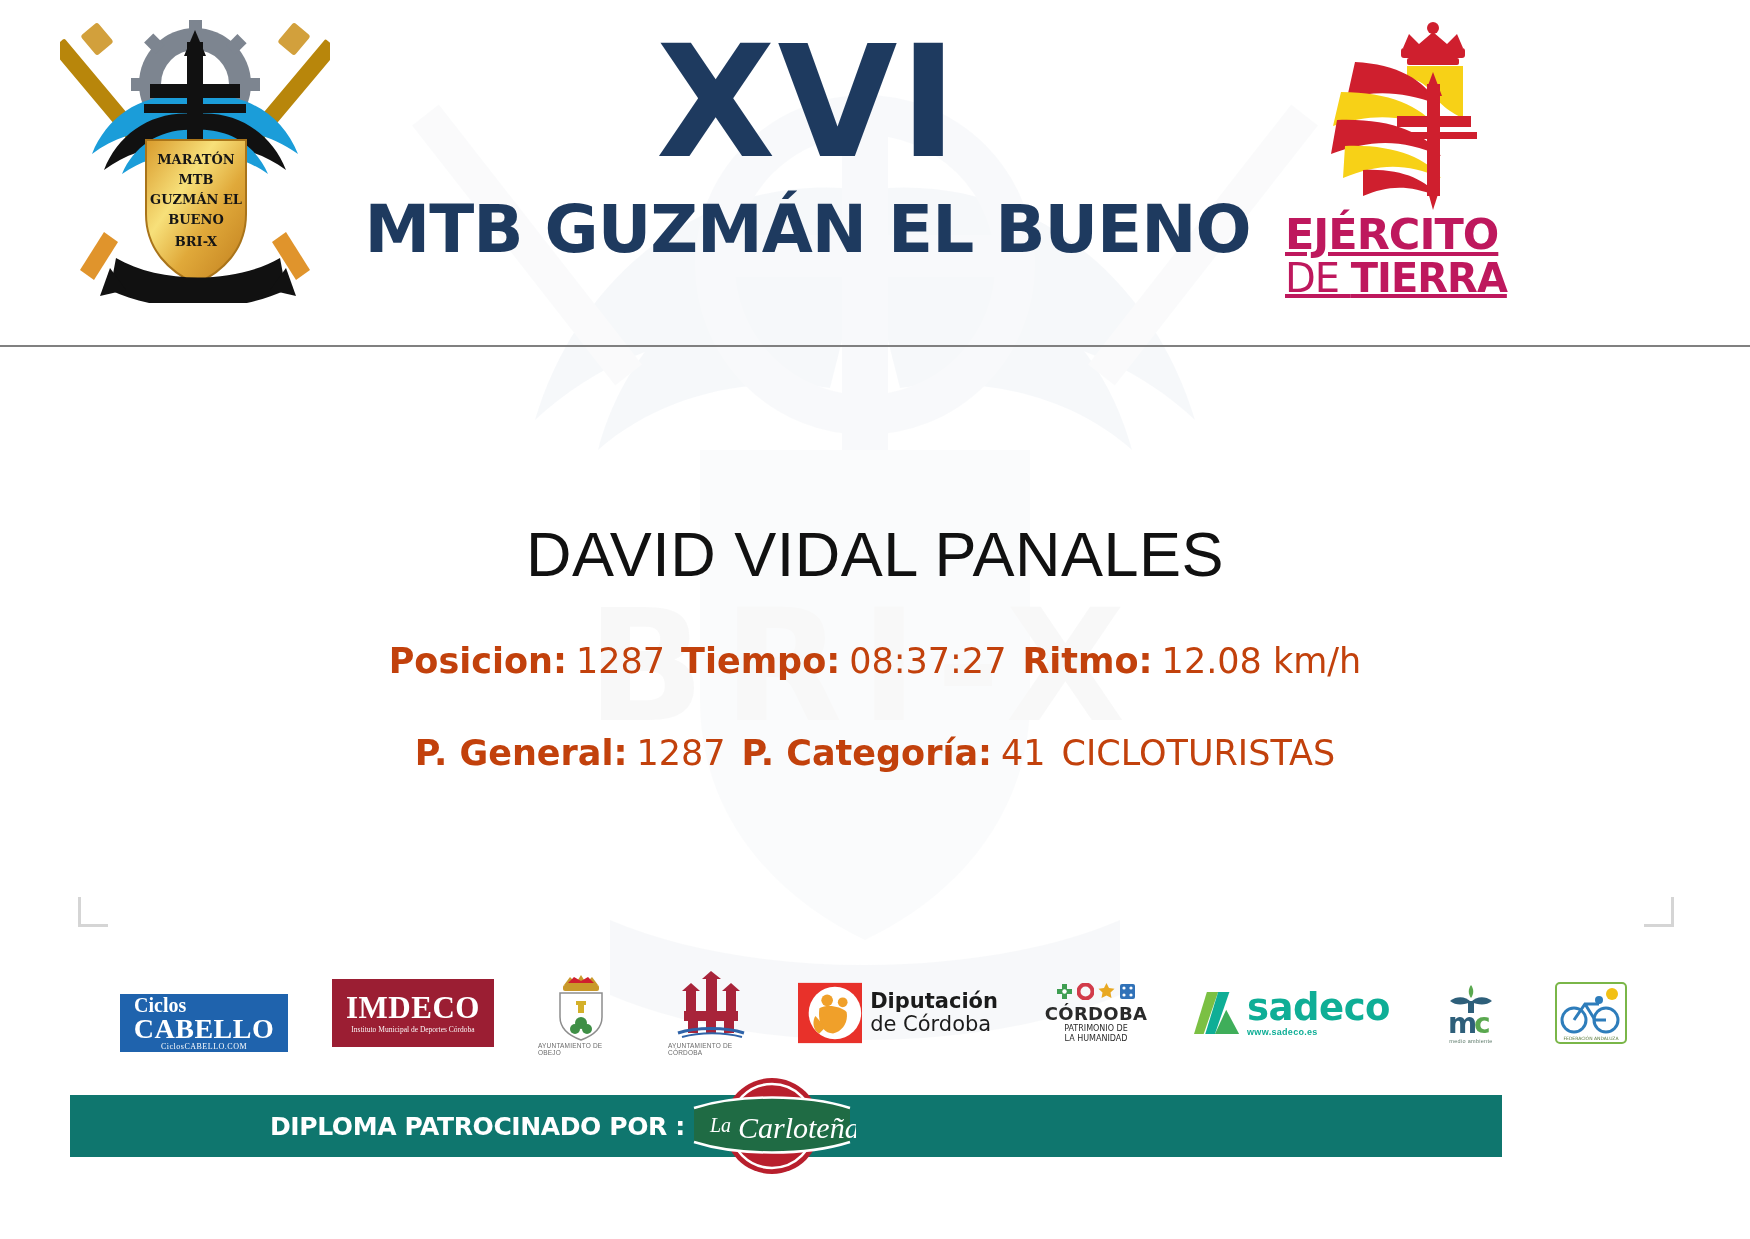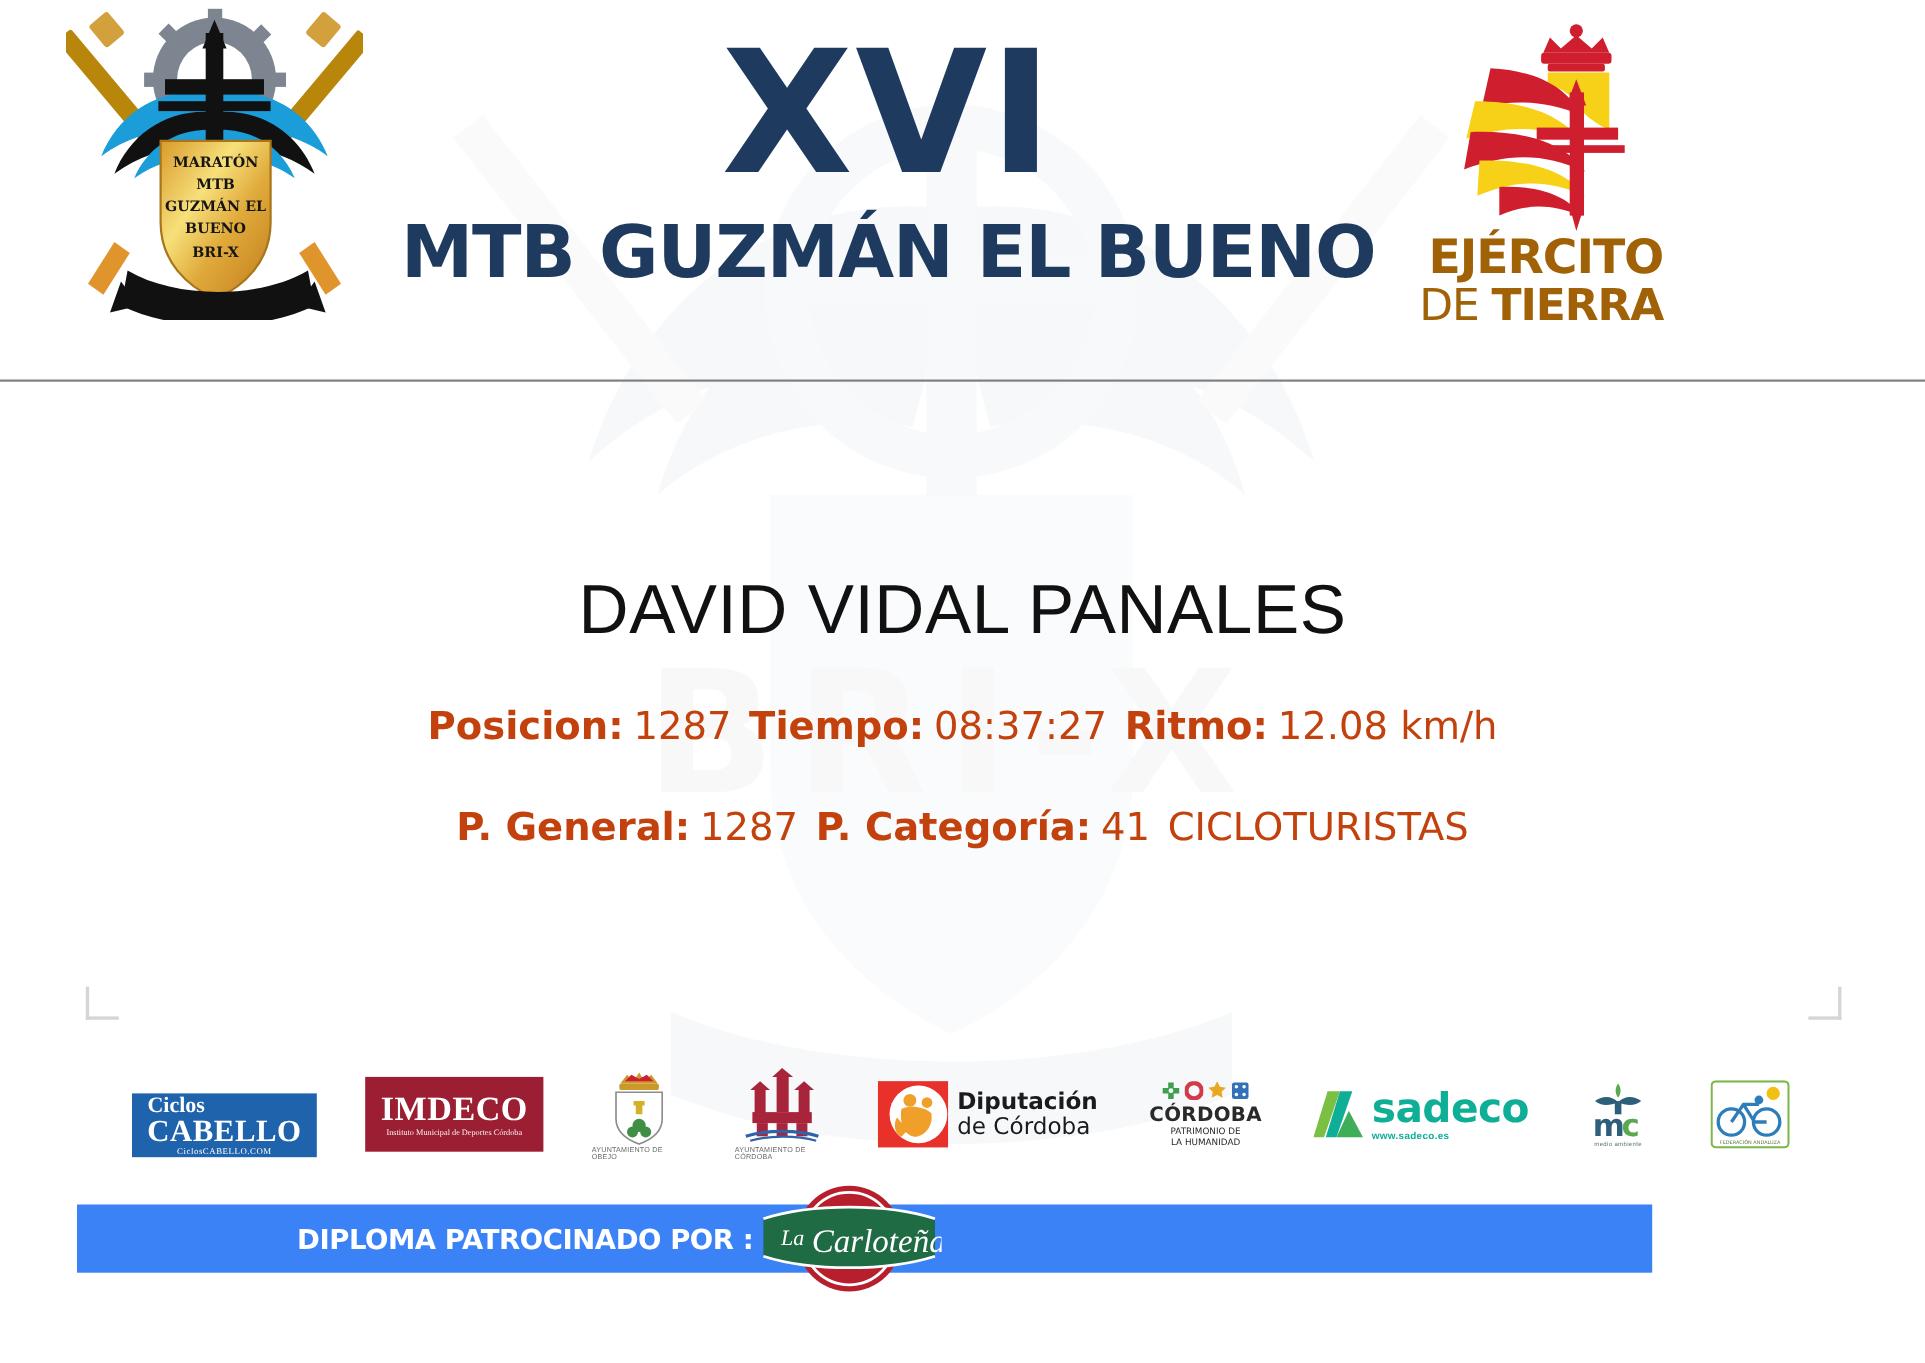--- a/index.html
+++ b/index.html
@@ -40,21 +40,21 @@
     position: absolute;
     left: 0; top: 345px;
     width: 1750px; height: 2px;
     background: #808080;
     z-index: 4;
   }
 
   
   .crest-left {
     position: absolute;
-    left: 60px; top: 6px;
+    left: 60px; top: 18px;
     width: 270px; height: 285px;
   }
   .crest-left svg { width: 100%; height: 100%; display: block; }
 
   
   .title-block {
     position: absolute;
     left: 355px; top: 10px;
     width: 905px; height: 300px;
     text-align: center;
@@ -79,25 +79,26 @@
   }
 
   
   .army-logo {
     position: absolute;
     left: 1285px; top: 18px;
     width: 235px; height: 290px;
   }
   .army-mark { width: 235px; height: 195px; display: block; }
   .army-text {
-    text-align: right;
+    text-align: left;
     padding-right: 8px;
-    color: #a16207;
+    color: #be185d;
     font-family: "DejaVu Sans", sans-serif;
     line-height: 1.0;
+    text-decoration: underline;
   }
   .army-text .l1 { font-size: 43px; font-weight: bold; letter-spacing: -1px; }
   .army-text .l2 { font-size: 40px; letter-spacing: -1px; margin-top: 2px; }
   .army-text .l2 b { font-weight: bold; }
 
   
   .finisher-box {
     position: absolute;
     left: 573px; top: 366px;
     width: 607px; height: 84px;
@@ -215,21 +216,21 @@
   .sp-mc { width: 74px; height: 72px; flex-direction: column; }
   .sp-mc .t2 { font-size: 5.5px; color: #5d7a6a; margin-top: 1px; letter-spacing: .3px; }
 
   .sp-fam { width: 78px; height: 66px; }
 
   
   .footer-banner {
     position: absolute;
     left: 70px; top: 1095px;
     width: 1432px; height: 62px;
-    background: #3b82f6;
+    background: #0f766e;
     z-index: 3;
     display: flex;
     align-items: center;
   }
   .footer-text {
     color: #ffffff;
     font-family: "DejaVu Sans", sans-serif;
     font-weight: bold;
     font-size: 25px;
     letter-spacing: -0.4px;

